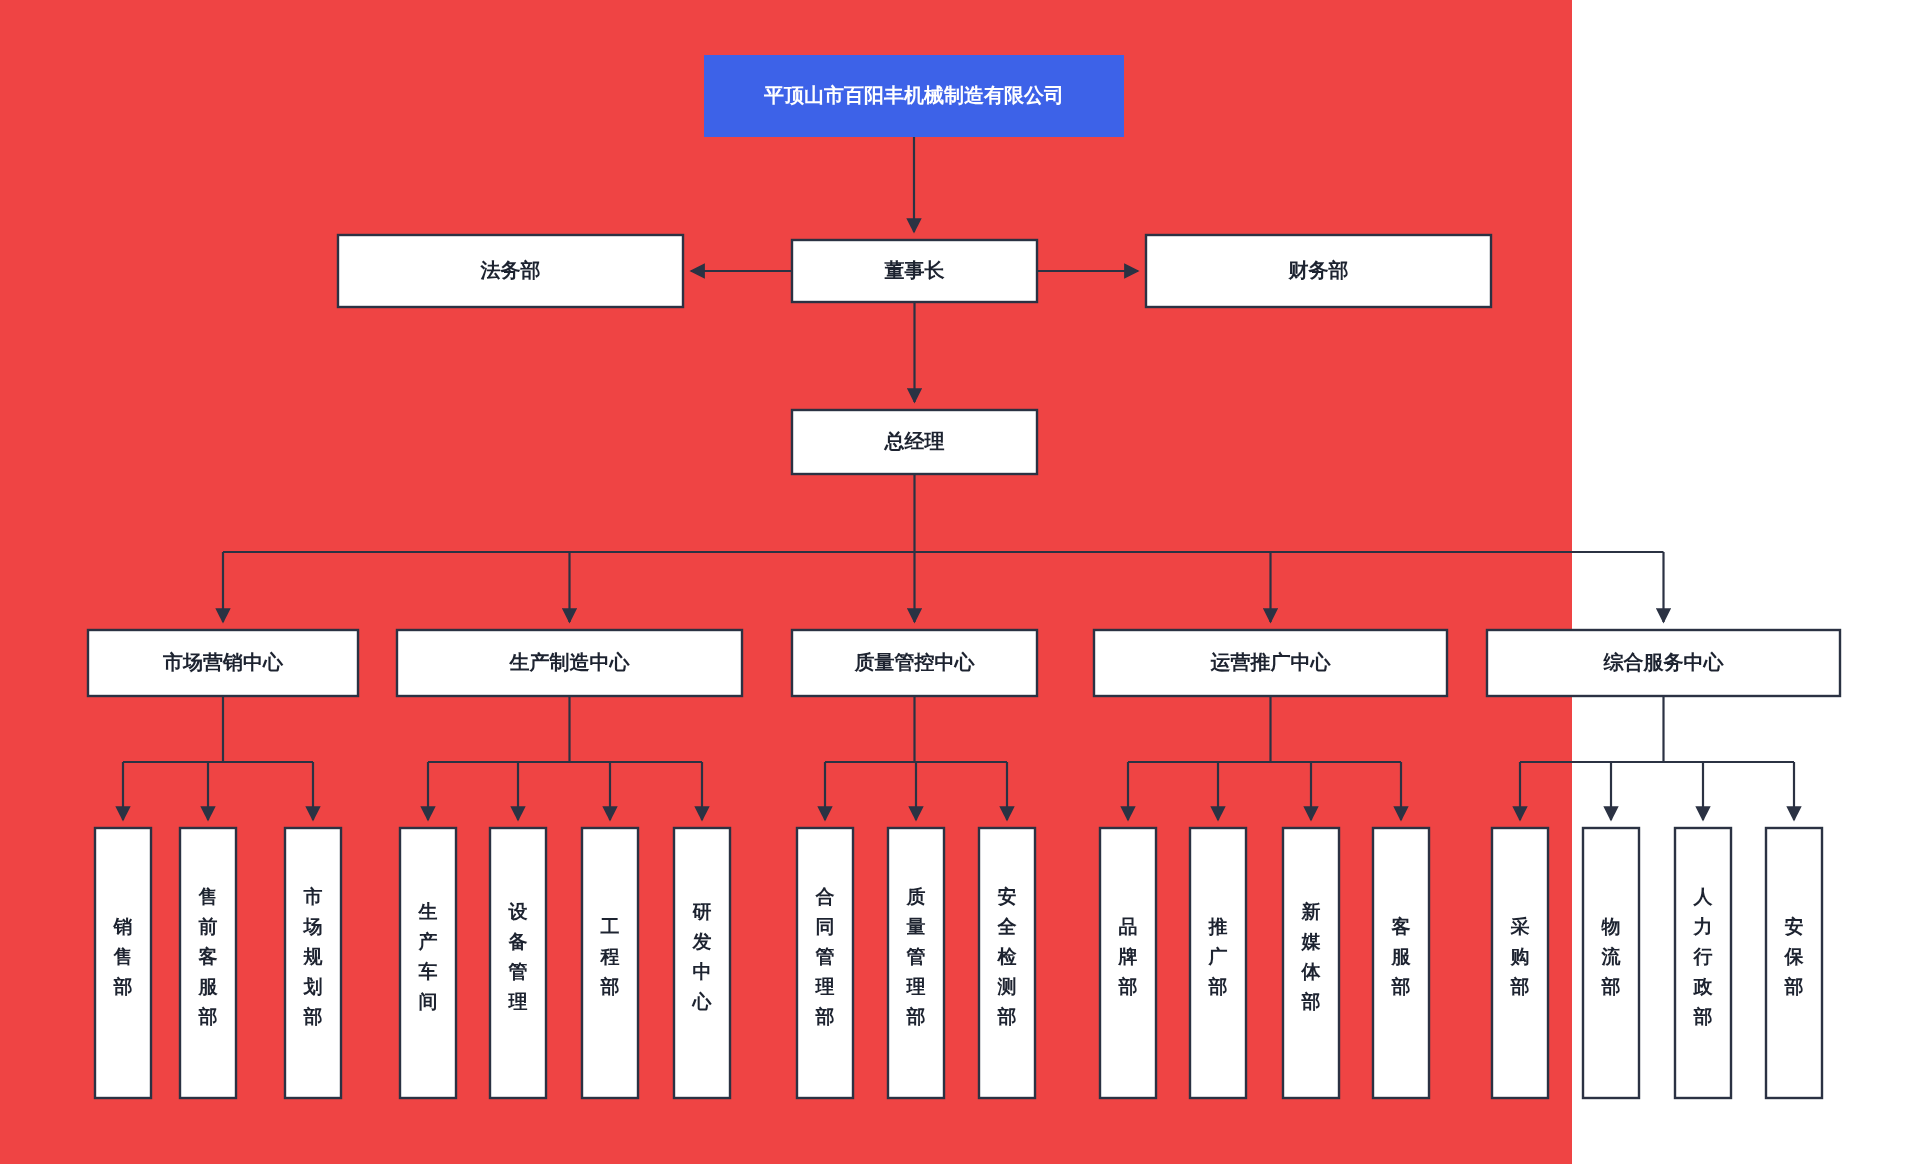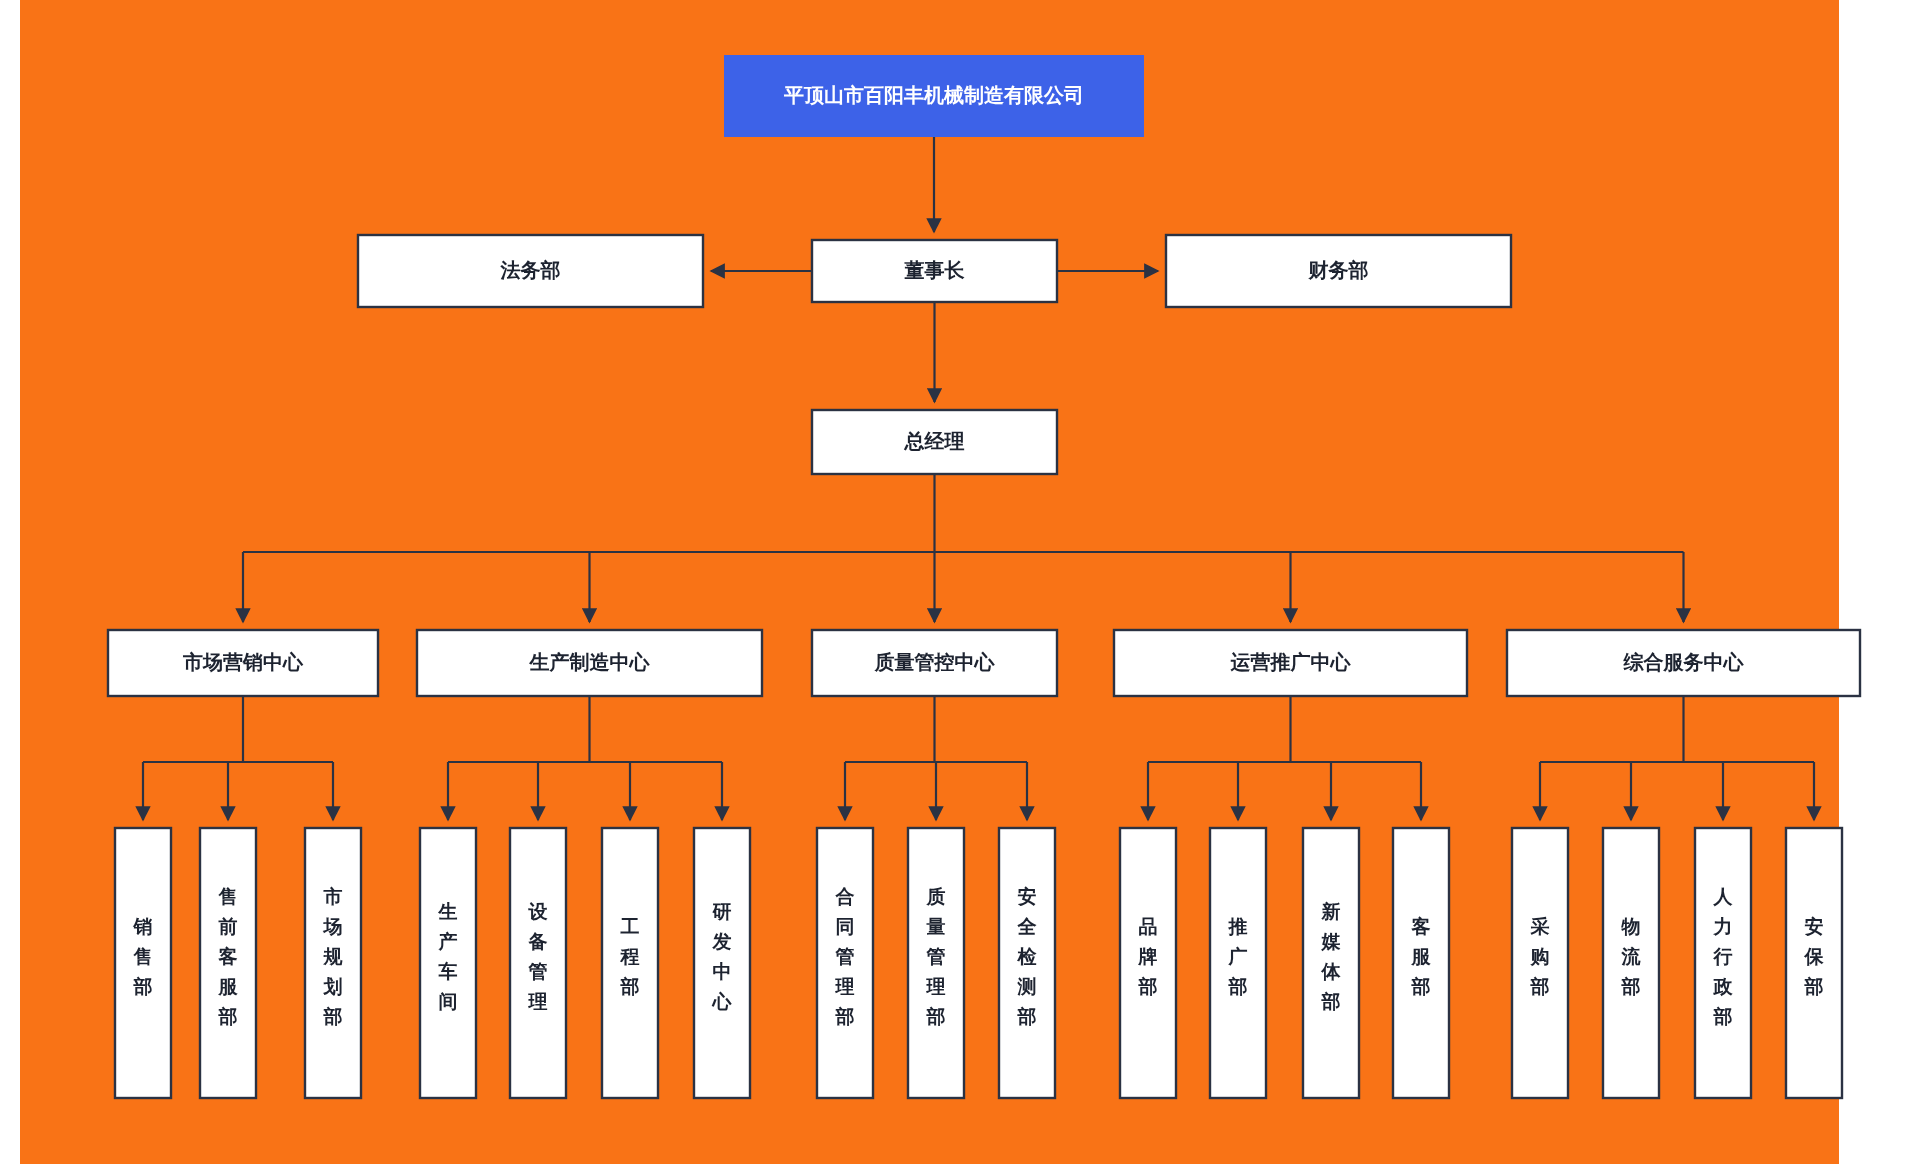--- a/index.html
+++ b/index.html
@@ -8,24 +8,23 @@
     background: #ffffff;
   }
   body {
     width: 1920px;
     height: 1164px;
     font-family: "Liberation Sans", "DejaVu Sans", sans-serif;
     overflow: hidden;
   }
   #chart-root {
     position: relative;
-    width: 1819px;
+    width: 1572px;
     height: 1164px;
-    background: #f97316;
-    margin-left: 20px;
+    background: #ef4444;
   }
   svg#org-svg {
     position: absolute;
     top: 0;
     left: 0;
     width: 1920px;
     height: 1164px;
     display: block;
   }
   .node-rect {

